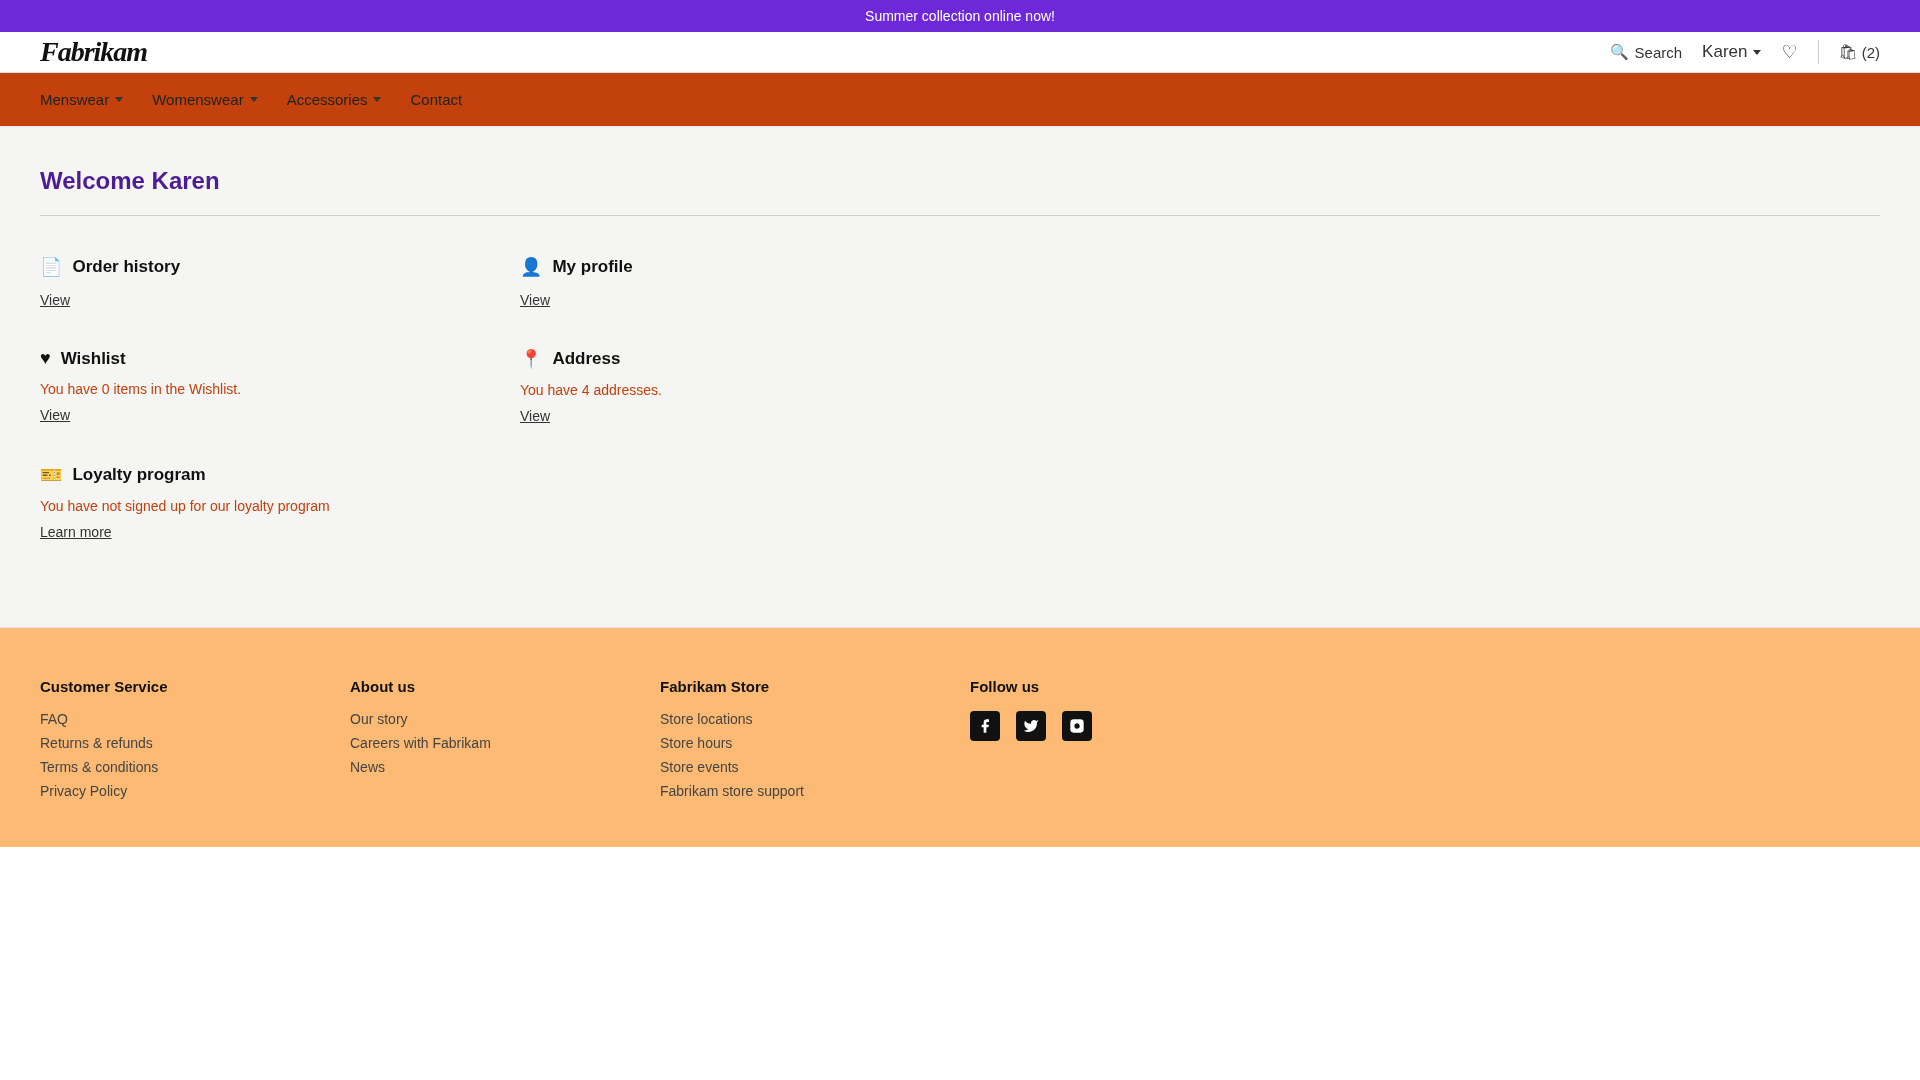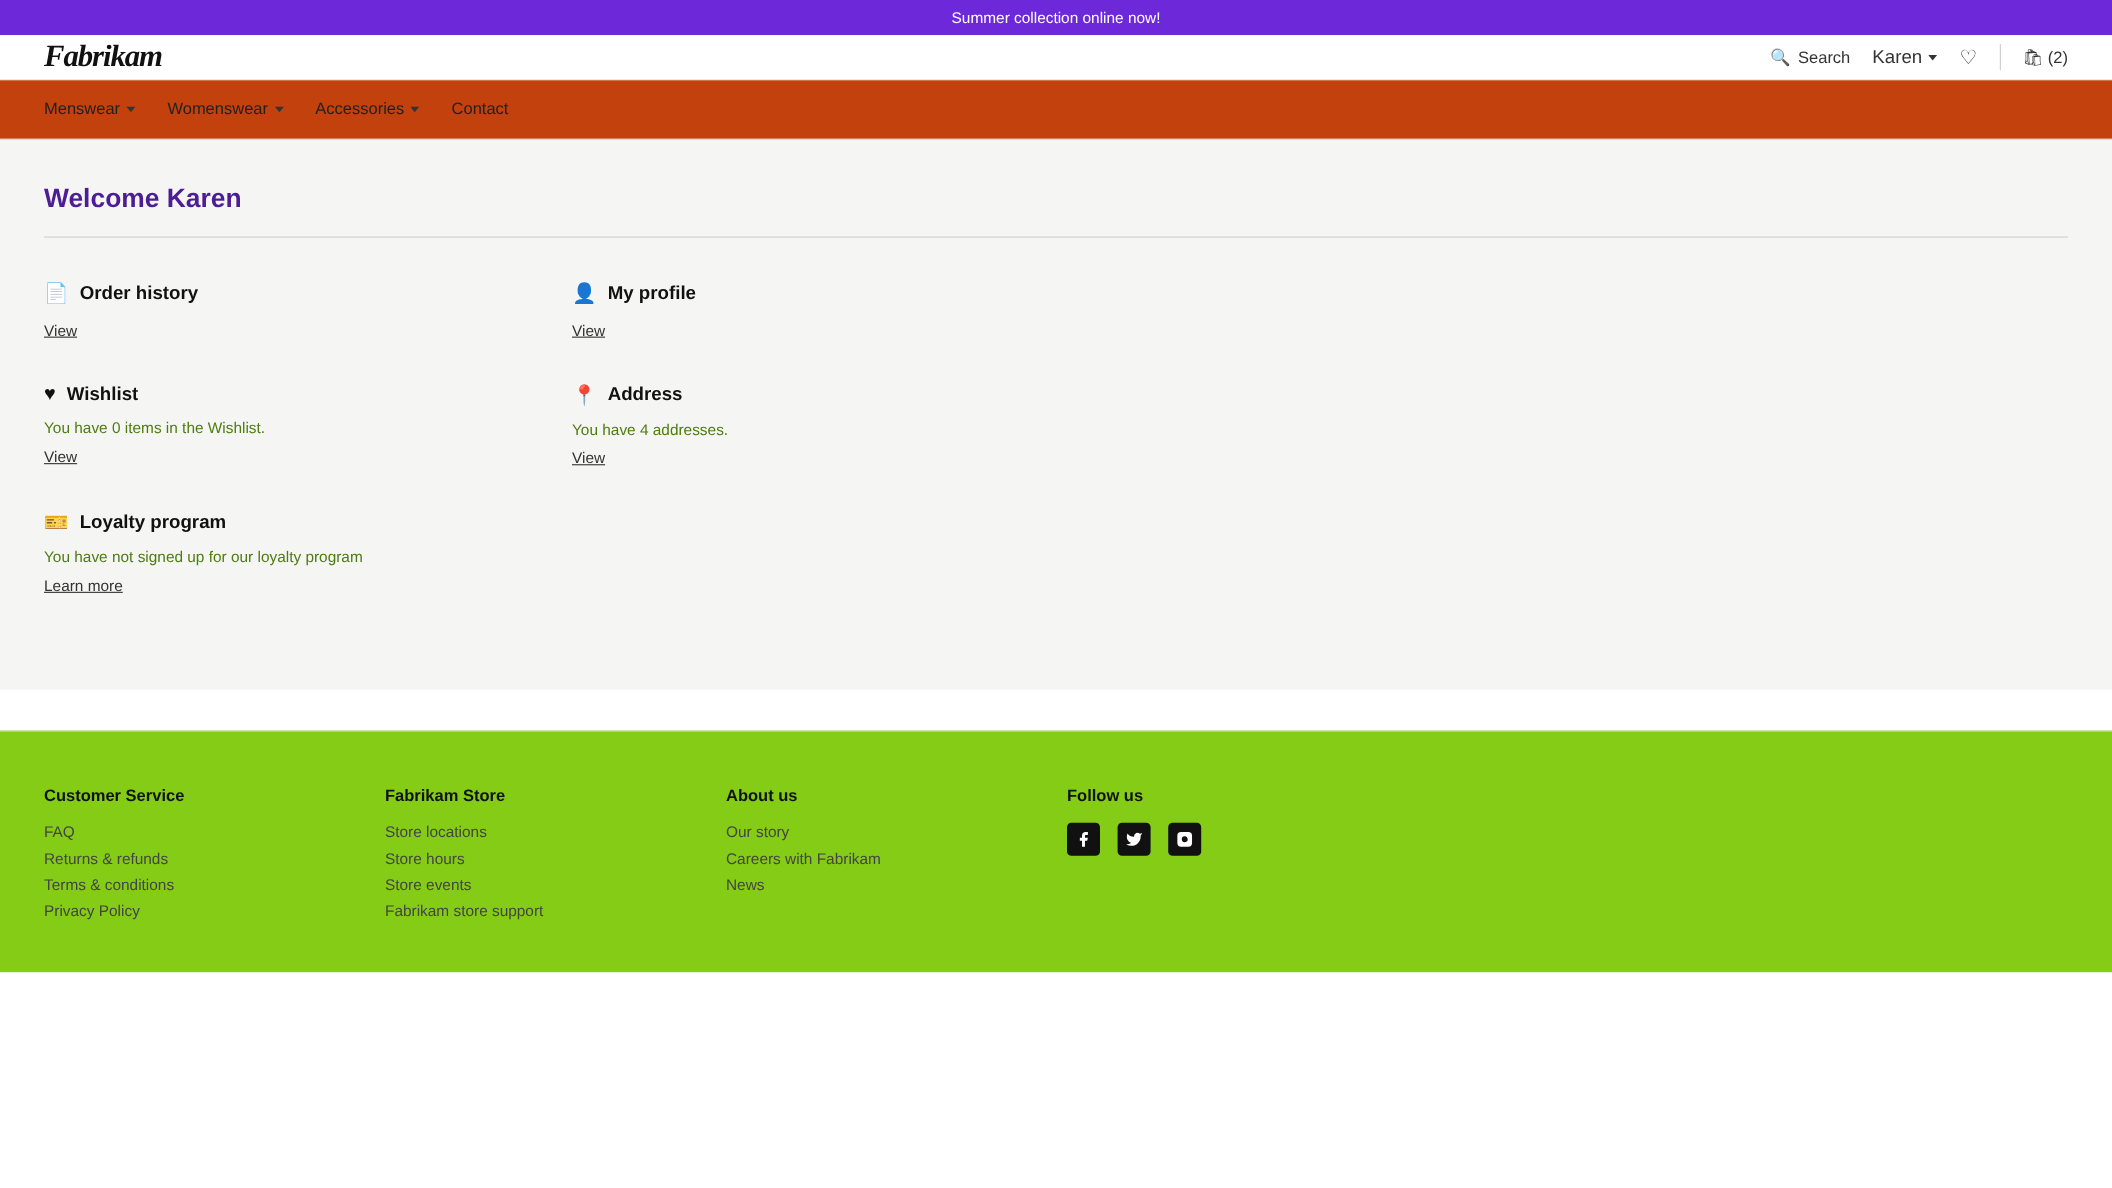--- a/index.html
+++ b/index.html
@@ -128,37 +128,36 @@
       font-size: 17px;
       font-weight: 600;
       color: #111;
       margin-bottom: 4px;
     }
     .account-section-title .icon {
       font-size: 18px;
     }
     .account-section-text {
       font-size: 14px;
-      color: #4d7c0f;
+      color: #c2410c;
     }
     .account-section-link {
       font-size: 14px;
       color: #333;
       text-decoration: underline;
       cursor: pointer;
       display: inline-block;
       margin-top: 2px;
     }
 
     
     .footer {
-      background: #84cc16;
+      background: #fdba74;
       padding: 50px 40px 40px 40px;
       border-top: 1px solid #e0e0e0;
-      margin-top: 37px;
     }
     .footer-grid {
       display: grid;
       grid-template-columns: 1fr 1fr 1fr 1fr;
       gap: 40px;
       max-width: 1200px;
     }
     .footer-col-title {
       font-size: 15px;
       font-weight: 700;
@@ -310,32 +309,32 @@
 
     <div class="footer-col">
       <div class="footer-col-title">Customer Service</div>
       <a class="footer-link">FAQ</a>
       <a class="footer-link">Returns &amp; refunds</a>
       <a class="footer-link">Terms &amp; conditions</a>
       <a class="footer-link">Privacy Policy</a>
     </div>
 
     <div class="footer-col">
+      <div class="footer-col-title">About us</div>
+      <a class="footer-link">Our story</a>
+      <a class="footer-link">Careers with Fabrikam</a>
+      <a class="footer-link">News</a>
+    </div>
+
+    <div class="footer-col">
       <div class="footer-col-title">Fabrikam Store</div>
       <a class="footer-link">Store locations</a>
       <a class="footer-link">Store hours</a>
       <a class="footer-link">Store events</a>
       <a class="footer-link">Fabrikam store support</a>
-    </div>
-
-    <div class="footer-col">
-      <div class="footer-col-title">About us</div>
-      <a class="footer-link">Our story</a>
-      <a class="footer-link">Careers with Fabrikam</a>
-      <a class="footer-link">News</a>
     </div>
 
     <div class="footer-col">
       <div class="footer-col-title">Follow us</div>
       <div class="social-icons">
         <div class="social-icon">
           <svg viewBox="0 0 24 24">
               <path d="M18 2h-3a5 5 0 00-5 5v3H7v4h3v8h4v-8h3l1-4h-4V7a1 1 0 011-1h3z"></path>
             </svg>
         </div>

